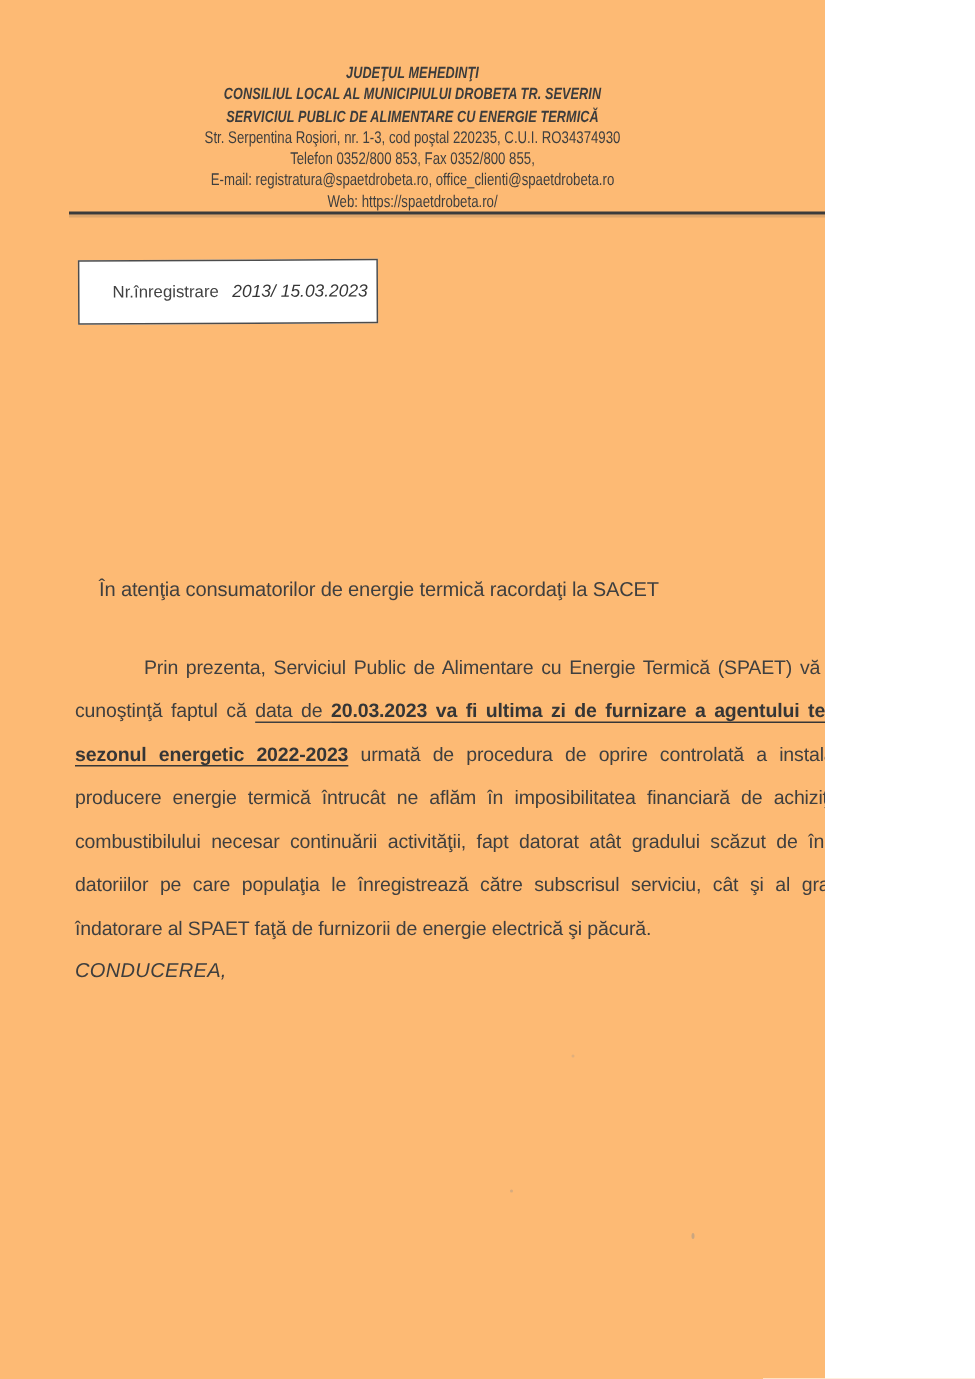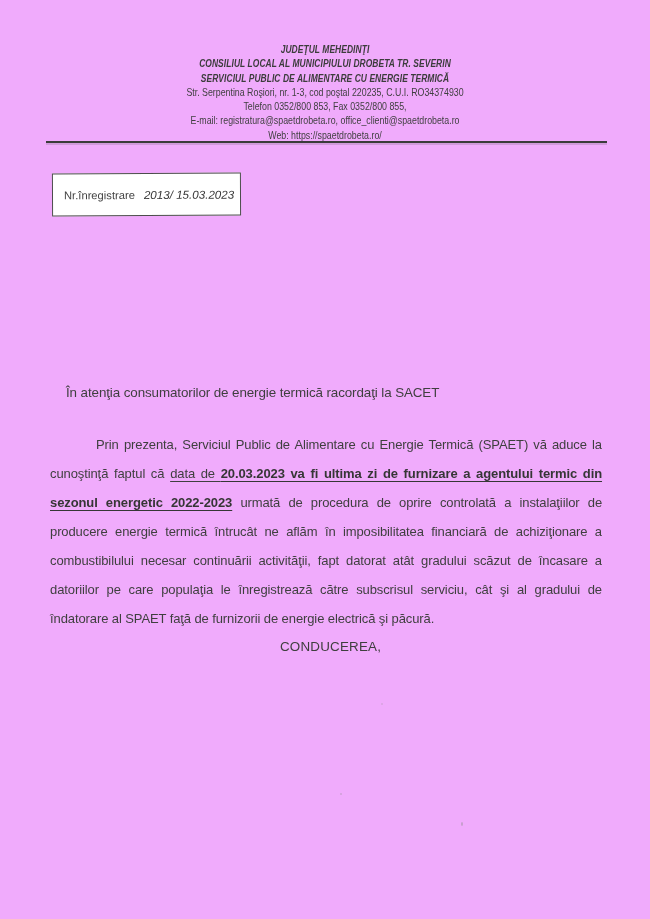--- a/index.html
+++ b/index.html
@@ -1,19 +1,19 @@
 <!DOCTYPE html>
 <html><head>
 <meta charset="utf-8">
 <style>
   html,body{margin:0;padding:0;background:#ffffff;}
   .page{
     position:relative;
-    width:650px;height:919px;
-    background:#f0abfc;
+    width:550px;height:919px;
+    background:#fdba74;
     font-family:"Liberation Sans", sans-serif;
     color:#424242;
     overflow:hidden;
   }
   
   .letterhead{
     position:absolute;top:42px;left:0;width:100%;
     text-align:center;
   }
   .letterhead > div{transform:scaleX(.78);transform-origin:50% 50%;}
@@ -27,21 +27,21 @@
   .rule{
     position:absolute;left:46px;top:141px;width:561px;height:2.4px;
     background:#3b3b3b;
     box-shadow:0 2px 0 rgba(70,70,70,.18);
   }
   
   .reg-box{
     position:absolute;left:52px;top:173px;width:176px;height:41px;
     border:1.5px solid #4c4c4c;
     display:flex;align-items:center;
-    padding-left:11px;
+    padding-left:22px;
     transform:rotate(-.25deg);
     background:#fff;
   }
   .reg-label{font-size:11.2px;color:#424242;white-space:nowrap;}
   .reg-value{
     font-size:11.6px;font-weight:400;font-style:italic;
     margin-left:9px;color:#373737;white-space:nowrap;
   }
   
   .title-block{
@@ -66,22 +66,22 @@
     line-height:29px;
     text-align:justify;text-indent:46px;
     color:#3f3f3f;
   }
   .u{text-decoration:underline;text-underline-offset:3px;}
   .ub{
     font-weight:700;color:#363636;
     text-decoration:underline;text-underline-offset:3px;
   }
   .signature{
-    margin-top:6px;margin-left:230px;
-    font-size:13.4px;color:#3e3e3e;letter-spacing:.2px;
+    margin-top:6px;
+    font-size:13.4px;color:#3e3e3e;letter-spacing:.2px;font-style:italic;
   }
   
   .speck{position:absolute;background:#8f8f8f;border-radius:50%;}
   .speck.s1{left:340px;top:793px;width:2px;height:2px;opacity:.35;}
   .speck.s2{left:461px;top:822px;width:2px;height:4px;opacity:.45;}
   .speck.s3{left:381px;top:703px;width:2px;height:2px;opacity:.25;}
 </style>
 </head>
 <body>
 

